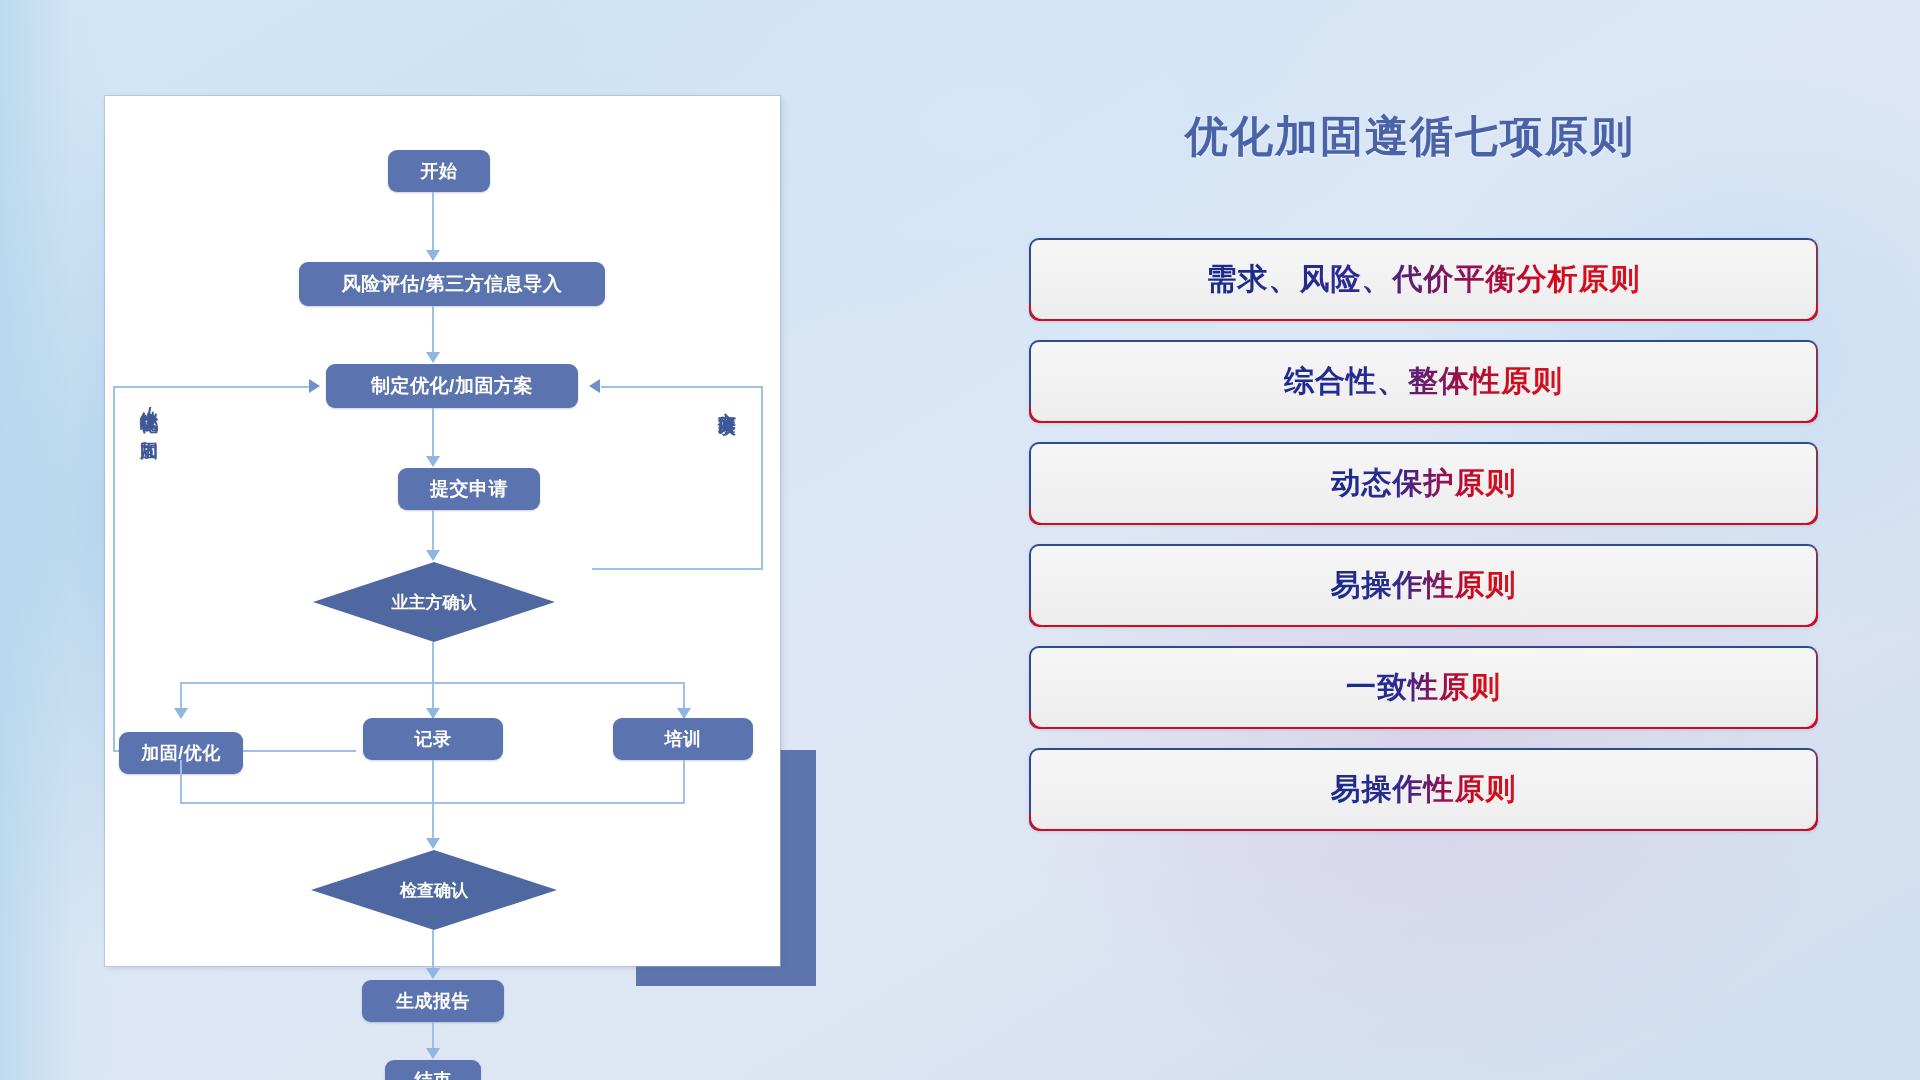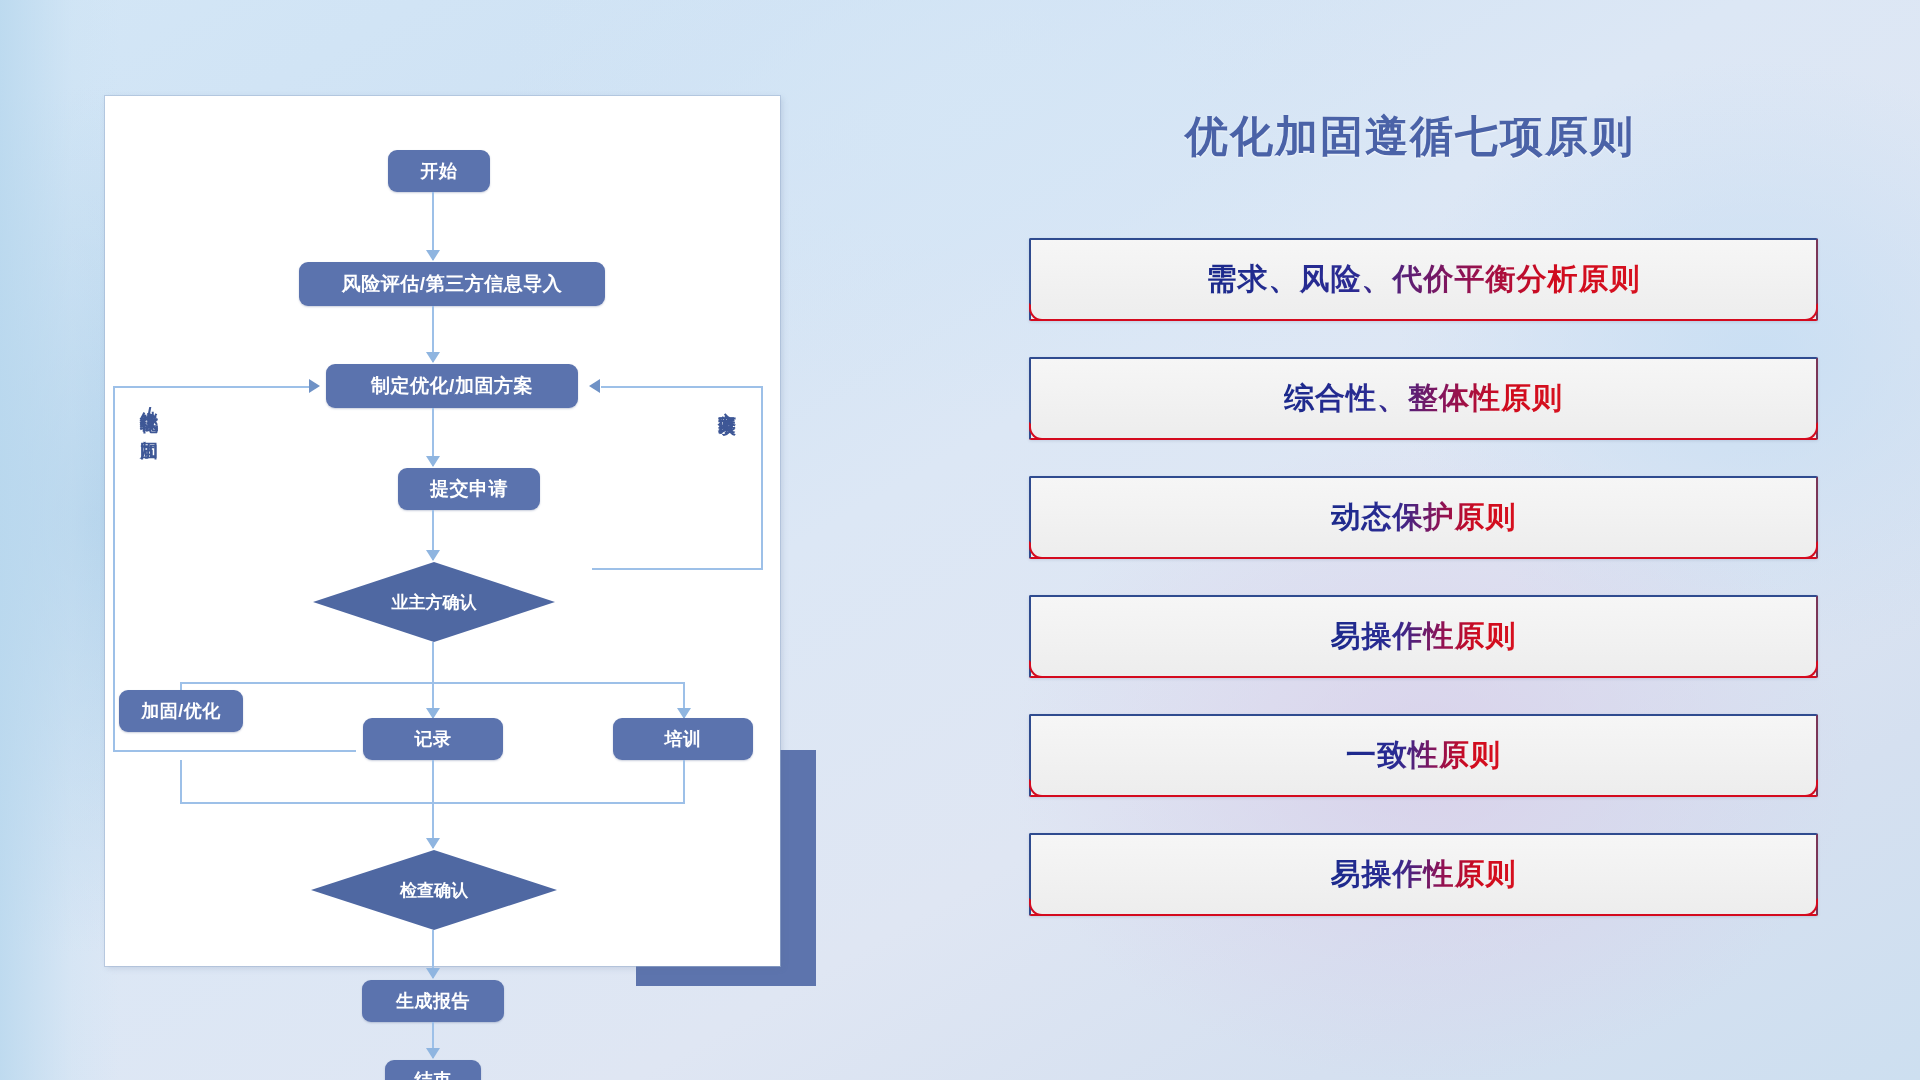--- a/index.html
+++ b/index.html
@@ -134,22 +134,22 @@
   .cards {
     position: absolute;
     left: 1029px;
     top: 238px;
     width: 789px;
   }
 
   .pcard {
     position: relative;
     height: 83px;
-    margin-bottom: 36px;
-    border-radius: 2px;
+    margin-bottom: 19px;
+    border-radius: 10px;
     background: linear-gradient(180deg, #f6f6f6 0%, #f1f1f1 55%, #ededed 100%);
     border: 2px solid #2f4b8f;
     border-bottom-color: #d40a1e;
     border-right-color: #7a3557;
     display: flex;
     align-items: center;
     justify-content: center;
     box-shadow: 0 1px 3px rgba(80,100,140,0.18);
   }
   .pcard::after {
@@ -232,21 +232,21 @@
 
       <div class="ln v" style="left:327px; top:546px; height:40px;"></div>
       <div class="ln h" style="left:75px; top:586px; width:505px;"></div>
       <div class="ln v" style="left:75px; top:586px; height:36px;"></div>
       <div class="ln v" style="left:327px; top:586px; height:36px;"></div>
       <div class="ln v" style="left:578px; top:586px; height:36px;"></div>
       <div class="arrow-d" style="left:69px; top:612px;"></div>
       <div class="arrow-d" style="left:321px; top:612px;"></div>
       <div class="arrow-d" style="left:572px; top:612px;"></div>
 
-      <div class="node" style="left:14px; top:594px; width:124px; height:42px; font-size:18px;">
+      <div class="node" style="left:14px; top:636px; width:124px; height:42px; font-size:18px;">
         <span>加固/优化</span>
       </div>
       <div class="node" style="left:258px; top:622px; width:140px; height:42px; font-size:18px;">
         <span>记录</span>
       </div>
       <div class="node" style="left:508px; top:622px; width:140px; height:42px; font-size:18px;">
         <span>培训</span>
       </div>
 
       <div class="ln v" style="left:75px; top:664px; height:42px;"></div>

